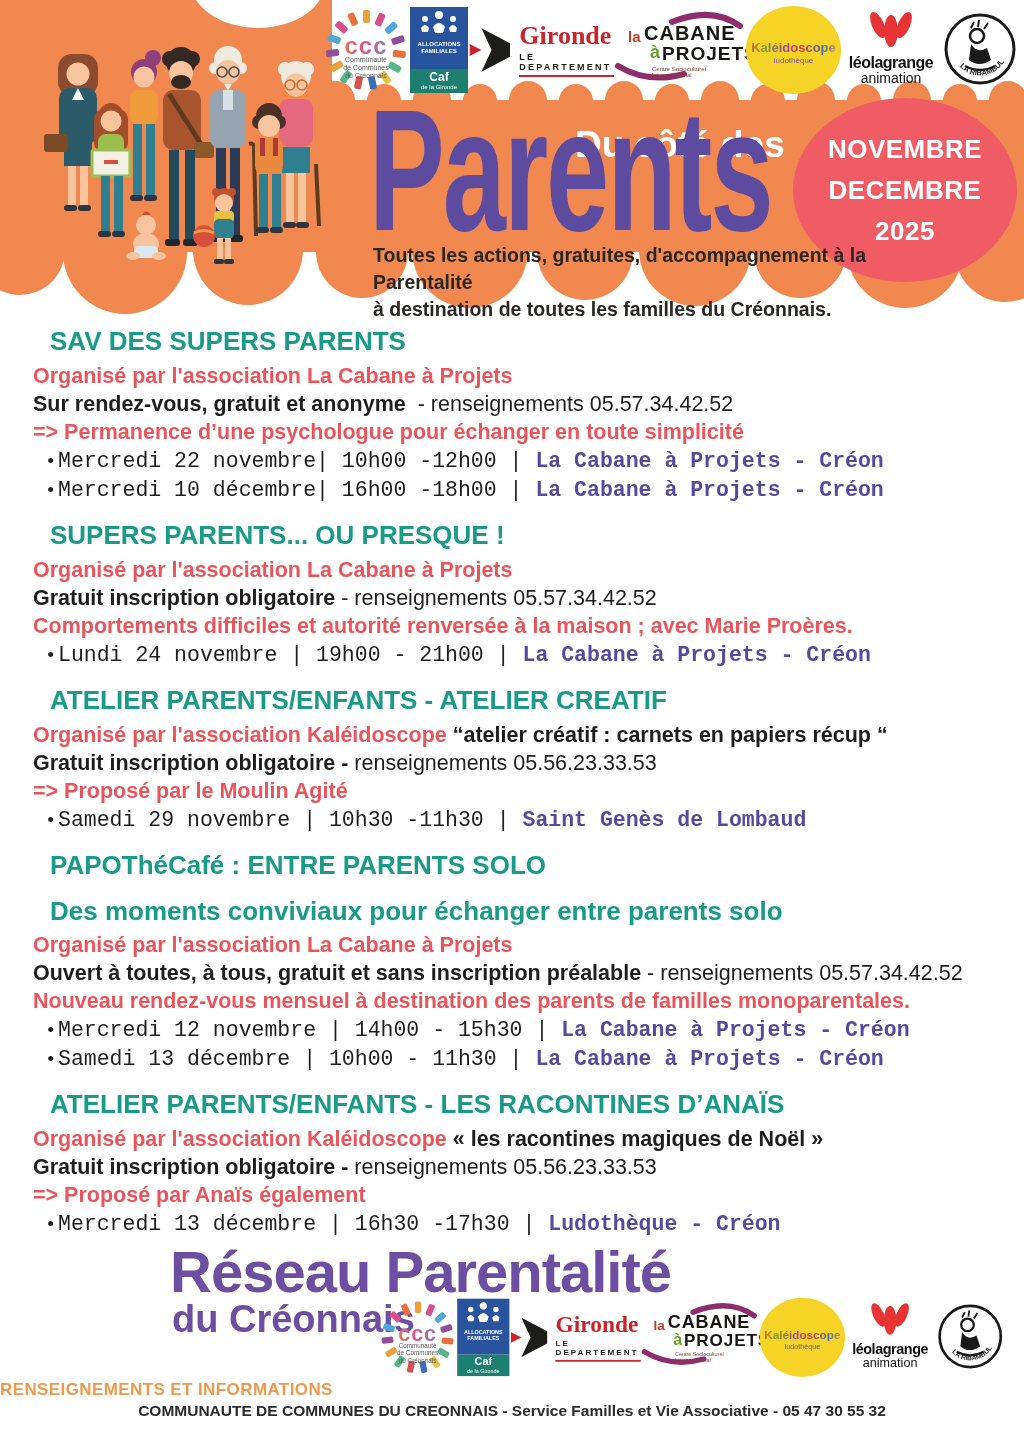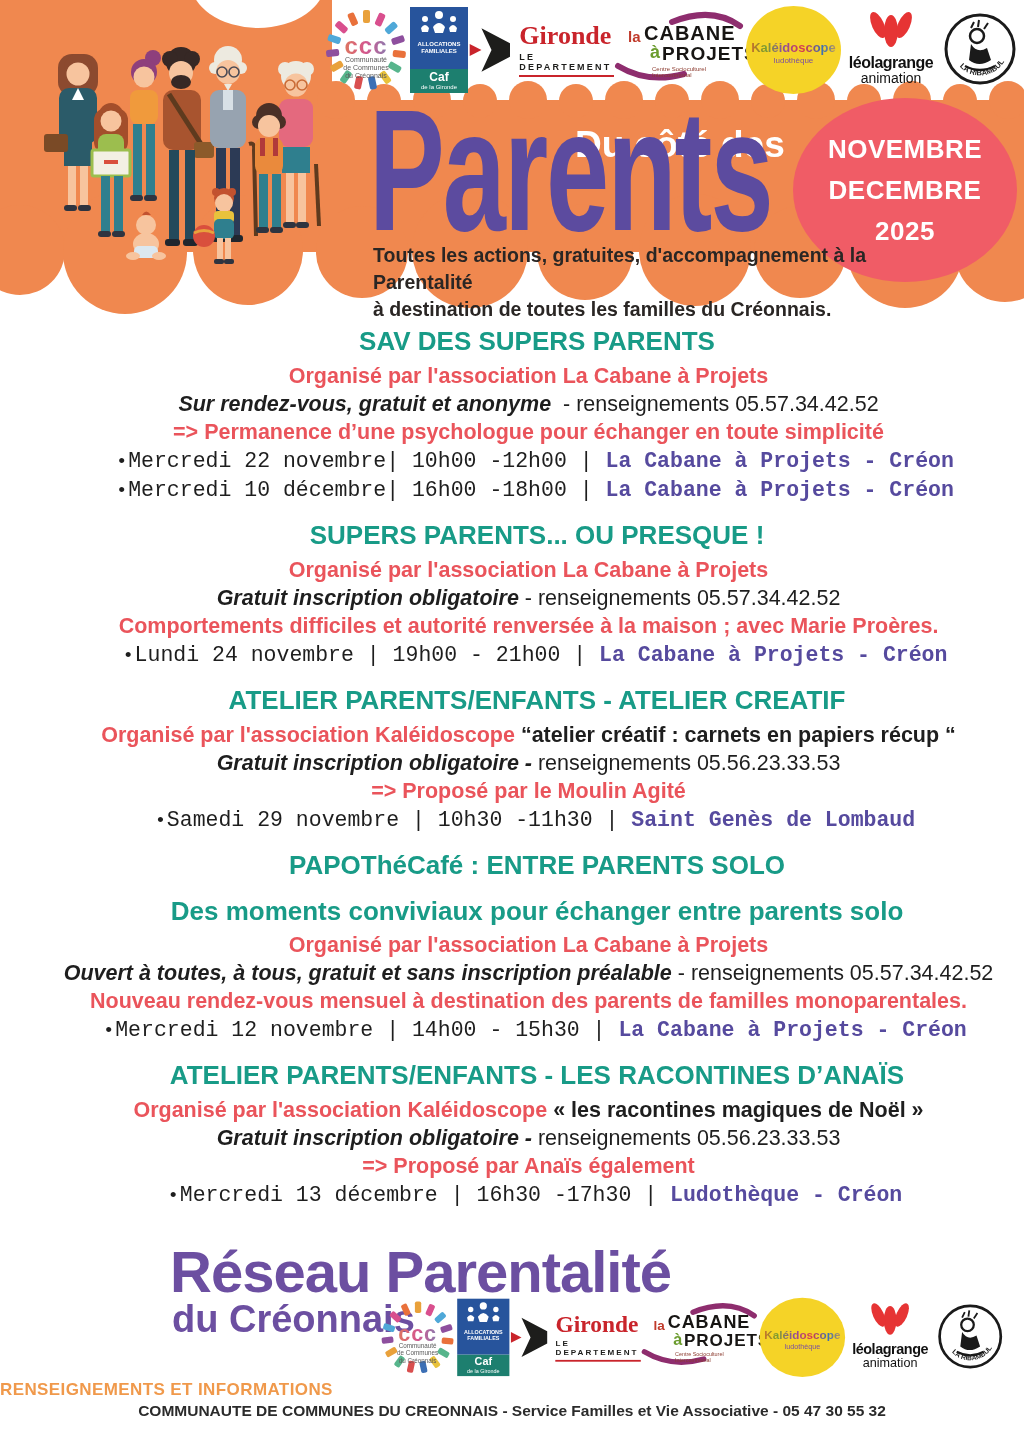--- a/index.html
+++ b/index.html
@@ -52,28 +52,28 @@
   
   .kicker{position:absolute;left:575px;top:124px;font-size:37px;font-weight:bold;color:#ffffff;}
   .title{position:absolute;left:369px;top:84px;font-size:172px;line-height:172px;font-weight:bold;
          color:#5c4b9f;transform:scaleX(0.66);transform-origin:left top;letter-spacing:-3px;white-space:nowrap;}
   .badge{position:absolute;left:793px;top:98px;width:224px;height:184px;border-radius:50%;background:#f05c66;
          display:flex;flex-direction:column;align-items:center;justify-content:center;color:#fff;
          font-weight:bold;font-size:26px;line-height:41px;letter-spacing:0.5px;text-align:center;}
   .subtitle{position:absolute;left:373px;top:242px;width:540px;font-size:19.5px;font-weight:bold;
             color:#2a2624;line-height:27px;}
   
-  .content{position:absolute;left:0;top:326px;width:1024px;text-align:center;}
+  .content{position:absolute;left:0;top:326px;width:1024px;}
   .sec{margin:0 0 15px 0;}
   .sec h2{margin:0 0 6px 50px;font-size:26px;line-height:30px;color:#189b87;font-weight:bold;}
   .sec h3{margin:16px 0 5px 50px;font-size:26px;line-height:30px;color:#189b87;font-weight:bold;}
   .ln{margin:0 0 0 33px;font-size:21.5px;line-height:28px;white-space:pre-wrap;}
   .org{color:#ea545b;font-weight:bold;}
   .org .extra{color:#1e1e1e;}
-  .det .b{font-weight:bold;font-style:italic;}
+  .det .b{font-weight:bold;}
   .note{color:#ea545b;font-weight:bold;}
   .sec ul{list-style:none;margin:1px 0 0 0;padding:0;font-family:Liberation Mono, monospace;}
   .sec li{margin-left:45px;font-size:21.5px;line-height:28px;white-space:pre-wrap;}
   .sec li::before{content:"\2022";display:inline-block;width:13px;font-size:19px;}
   .loc{color:#564a9e;font-weight:bold;}
   
   .net-title{position:absolute;left:170px;top:1238px;font-size:58px;font-weight:bold;color:#6c4fa1;letter-spacing:-1px;}
   .net-sub{position:absolute;left:172px;top:1298px;font-size:38px;font-weight:bold;color:#6c4fa1;}
   .info-head{position:absolute;left:0;top:1380px;width:1024px;color:#f0994b;
              font-weight:bold;font-size:17px;letter-spacing:0.4px;}
@@ -389,20 +389,21 @@
     </div>
 
     <div class="sec">
       <h2>PAPOThéCafé : ENTRE PARENTS SOLO</h2>
       <h3>Des moments conviviaux pour échanger entre parents solo</h3>
       <p class="ln org"><span>Organisé par l'association La Cabane à Projets</span></p>
       <p class="ln det"><span class="b">Ouvert à toutes, à tous, gratuit et sans inscription préalable</span><span> - renseignements 05.57.34.42.52</span></p>
       <p class="ln note">Nouveau rendez-vous mensuel à destination des parents de familles monoparentales.</p>
       <ul>
         <li><span>Mercredi 12 novembre | 14h00 - 15h30 | </span><span class="loc">La Cabane à Projets - Créon</span></li>
+        <li><span>Samedi 13 décembre | 10h00 - 11h30 | </span><span class="loc">La Cabane à Projets - Créon</span></li>
       </ul>
     </div>
 
     <div class="sec">
       <h2>ATELIER PARENTS/ENFANTS - LES RACONTINES D’ANAÏS</h2>
       <p class="ln org"><span>Organisé par l'association Kaléidoscope</span><span class="extra"> « les racontines magiques de Noël »</span></p>
       <p class="ln det"><span class="b">Gratuit inscription obligatoire -</span><span> renseignements 05.56.23.33.53</span></p>
       <p class="ln note">=&gt; Proposé par Anaïs également</p>
       <ul>
         <li><span>Mercredi 13 décembre | 16h30 -17h30 | </span><span class="loc">Ludothèque - Créon</span></li>

